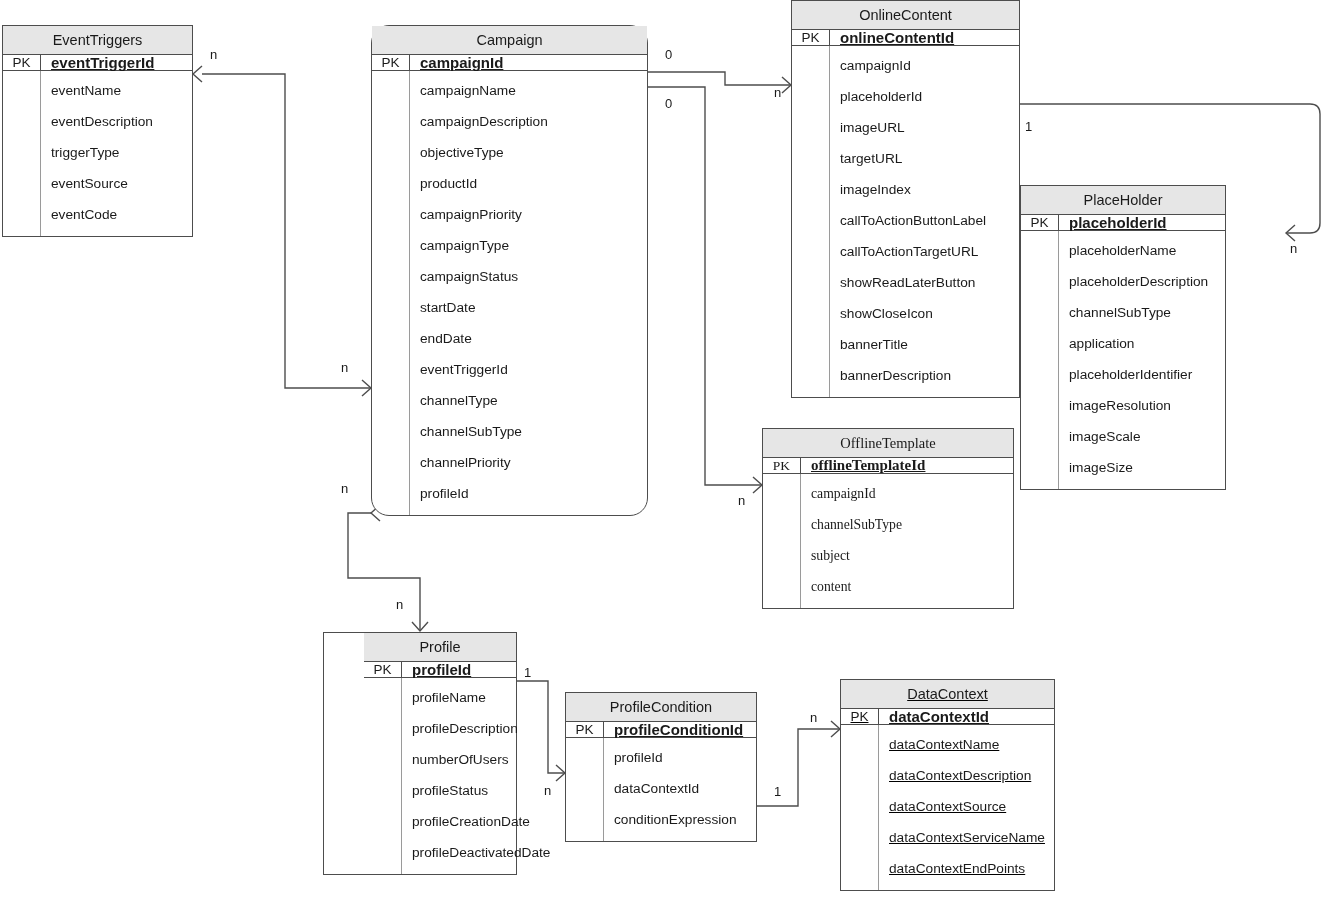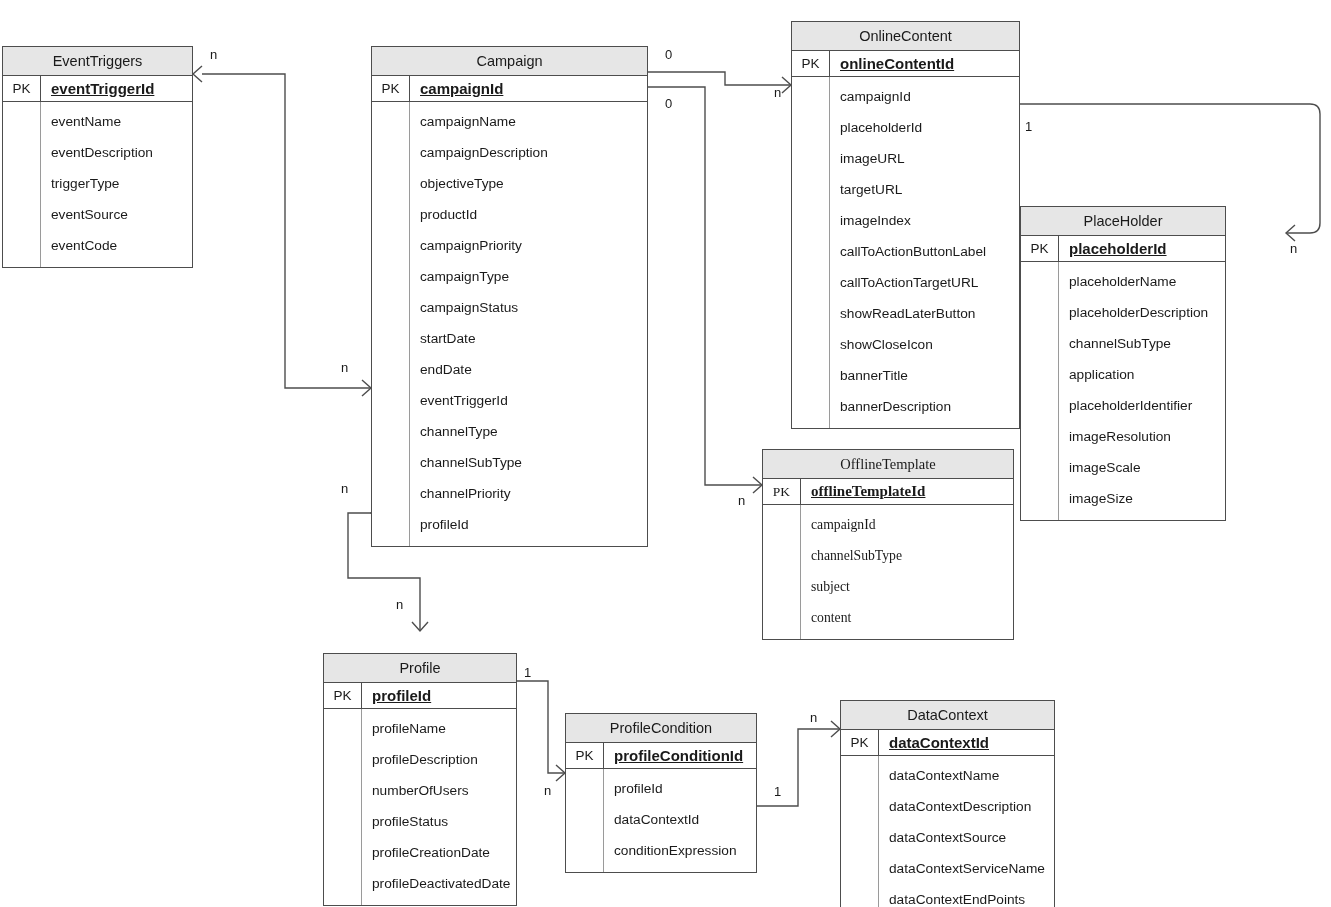--- a/index.html
+++ b/index.html
@@ -21,37 +21,36 @@
     top: 0;
     width: 1331px;
     height: 907px;
     pointer-events: none;
   }
   .entity {
     position: absolute;
     box-sizing: border-box;
     border: 1.3px solid #4d4d4d;
     background: #ffffff;
-    margin-top: 21px;
   }
   .ent-title {
     height: 29px;
     line-height: 29px;
     text-align: center;
     background: #e6e6e6;
     border-bottom: 1.3px solid #4d4d4d;
     font-size: 14.5px;
     color: #1a1a1a;
     box-sizing: border-box;
     white-space: nowrap;
     overflow: hidden;
   }
   .pk-row {
     display: flex;
-    height: 26px;
+    height: 16px;
     border-bottom: 1.3px solid #4d4d4d;
     box-sizing: border-box;
     justify-content: space-between;
   }
   .pk-cell {
     width: 38px;
     min-width: 38px;
     border-right: 1.3px solid #4d4d4d;
     font-size: 13.5px;
     color: #1a1a1a;
@@ -167,21 +166,21 @@
       <div class="attr-list">
         <div class="attr">eventName</div>
         <div class="attr">eventDescription</div>
         <div class="attr">triggerType</div>
         <div class="attr">eventSource</div>
         <div class="attr">eventCode</div>
       </div>
     </div>
   </div>
 
-  <div class="entity" style="left:371px; top:25px; width:277px;">
+  <div class="entity" style="left:371px; top:25px; width:277px;border-radius:18px;">
     <div class="ent-title">Campaign</div>
     <div class="pk-row">
       <div class="pk-cell">PK</div>
       <div class="pk-name">campaignId</div>
     </div>
     <div class="attrs">
       <div class="attr-gutter"></div>
       <div class="attr-list">
         <div class="attr">campaignName</div>
         <div class="attr">campaignDescription</div>
@@ -256,21 +255,21 @@
       <div class="attr-gutter"></div>
       <div class="attr-list">
         <div class="attr">campaignId</div>
         <div class="attr">channelSubType</div>
         <div class="attr">subject</div>
         <div class="attr">content</div>
       </div>
     </div>
   </div>
 
-  <div class="entity" style="left:323px; top:632px; width:194px;">
+  <div class="entity" style="left:323px; top:632px; width:194px;padding-left:40px;">
     <div class="ent-title">Profile</div>
     <div class="pk-row">
       <div class="pk-cell">PK</div>
       <div class="pk-name">profileId</div>
     </div>
     <div class="attrs">
       <div class="attr-gutter"></div>
       <div class="attr-list">
         <div class="attr">profileName</div>
         <div class="attr">profileDescription</div>
@@ -291,21 +290,21 @@
     <div class="attrs">
       <div class="attr-gutter"></div>
       <div class="attr-list">
         <div class="attr">profileId</div>
         <div class="attr">dataContextId</div>
         <div class="attr">conditionExpression</div>
       </div>
     </div>
   </div>
 
-  <div class="entity" style="left:840px; top:679px; width:215px;">
+  <div class="entity" style="left:840px; top:679px; width:215px;text-decoration:underline;">
     <div class="ent-title">DataContext</div>
     <div class="pk-row">
       <div class="pk-cell">PK</div>
       <div class="pk-name">dataContextId</div>
     </div>
     <div class="attrs">
       <div class="attr-gutter"></div>
       <div class="attr-list">
         <div class="attr">dataContextName</div>
         <div class="attr">dataContextDescription</div>

